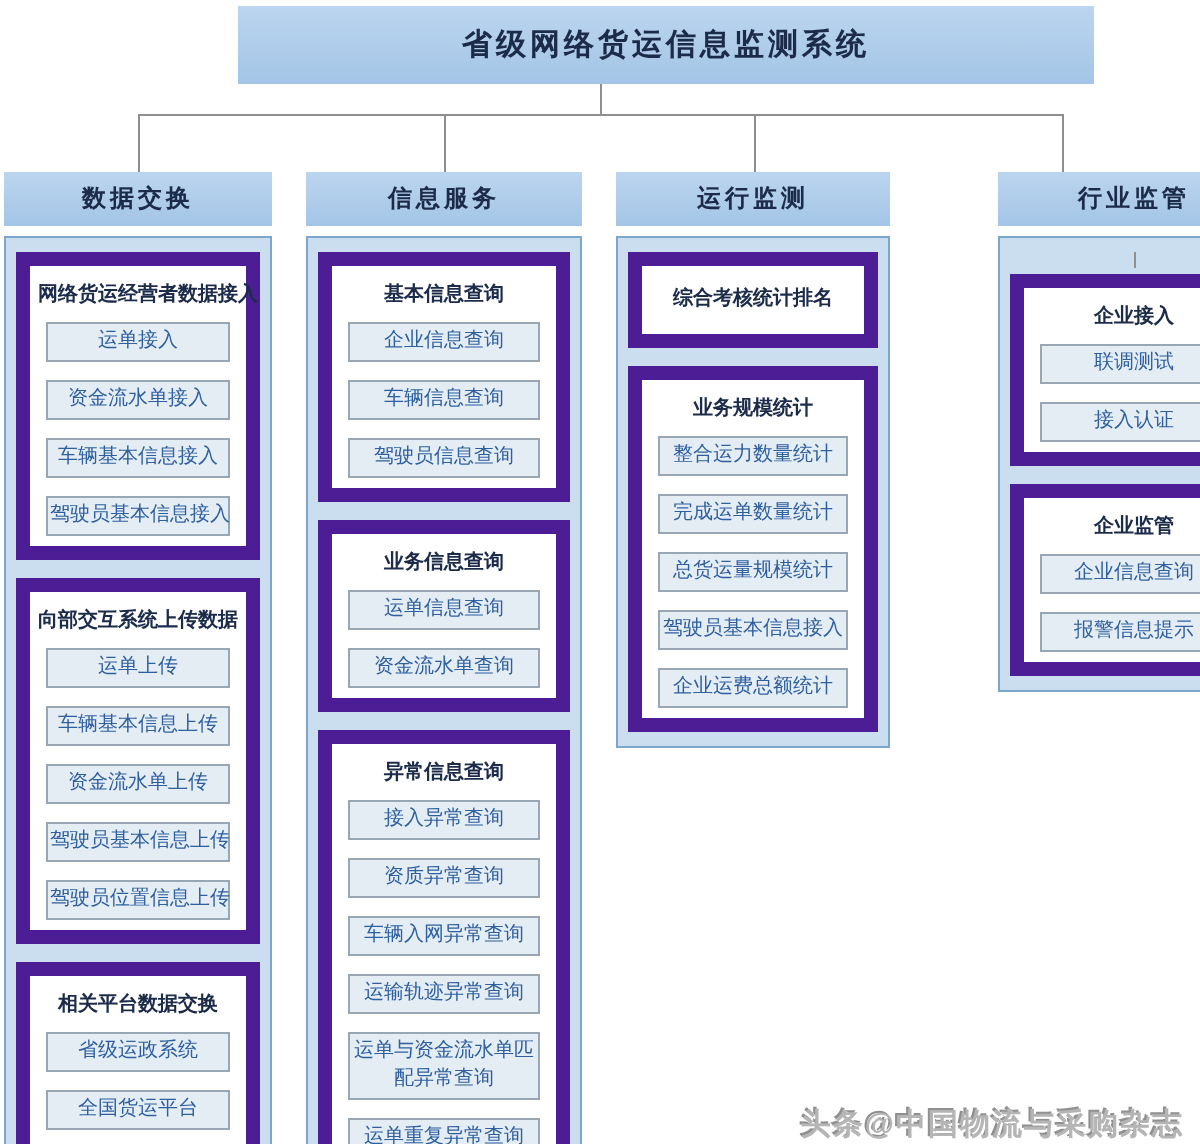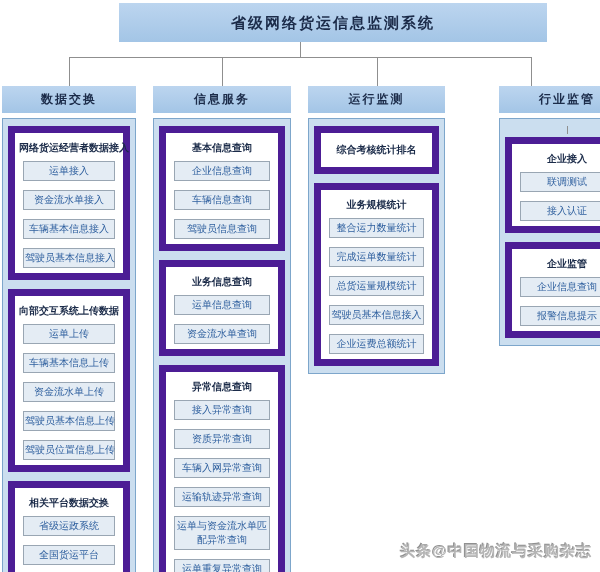--- a/index.html
+++ b/index.html
@@ -43,21 +43,21 @@
   .group.standalone .group-heading { margin: 4px 0; }
   .leaf {
     background: #e4ecf4; border: 1px solid #99a6b3; color: #2e5f9e;
     font-size: 10px; line-height: 14px; padding: 2px 1px; height: 20px;
     text-align: center; margin: 0 4px 9px; white-space: nowrap;
   }
   .leaf.wrap { white-space: normal; height: auto; }
   .leaf:last-child { margin-bottom: 0; }
   .stub-col { width: 1px; height: 8px; background: #8f8f8f; margin: 0 auto 3px; }
   .watermark {
-    position: absolute; right: 8px; bottom: 11px;
+    position: absolute; right: 8px; bottom: 0;
     font-size: 15px; font-weight: bold; color: #b5b5b5; letter-spacing: 1px;
     text-shadow: 1px 1px 0 #ffffff, -1px -1px 0 #909090;
     white-space: nowrap;
   }
 </style>
 </head>
 <body>
 
 <div class="title-box">省级网络货运信息监测系统</div>
 

